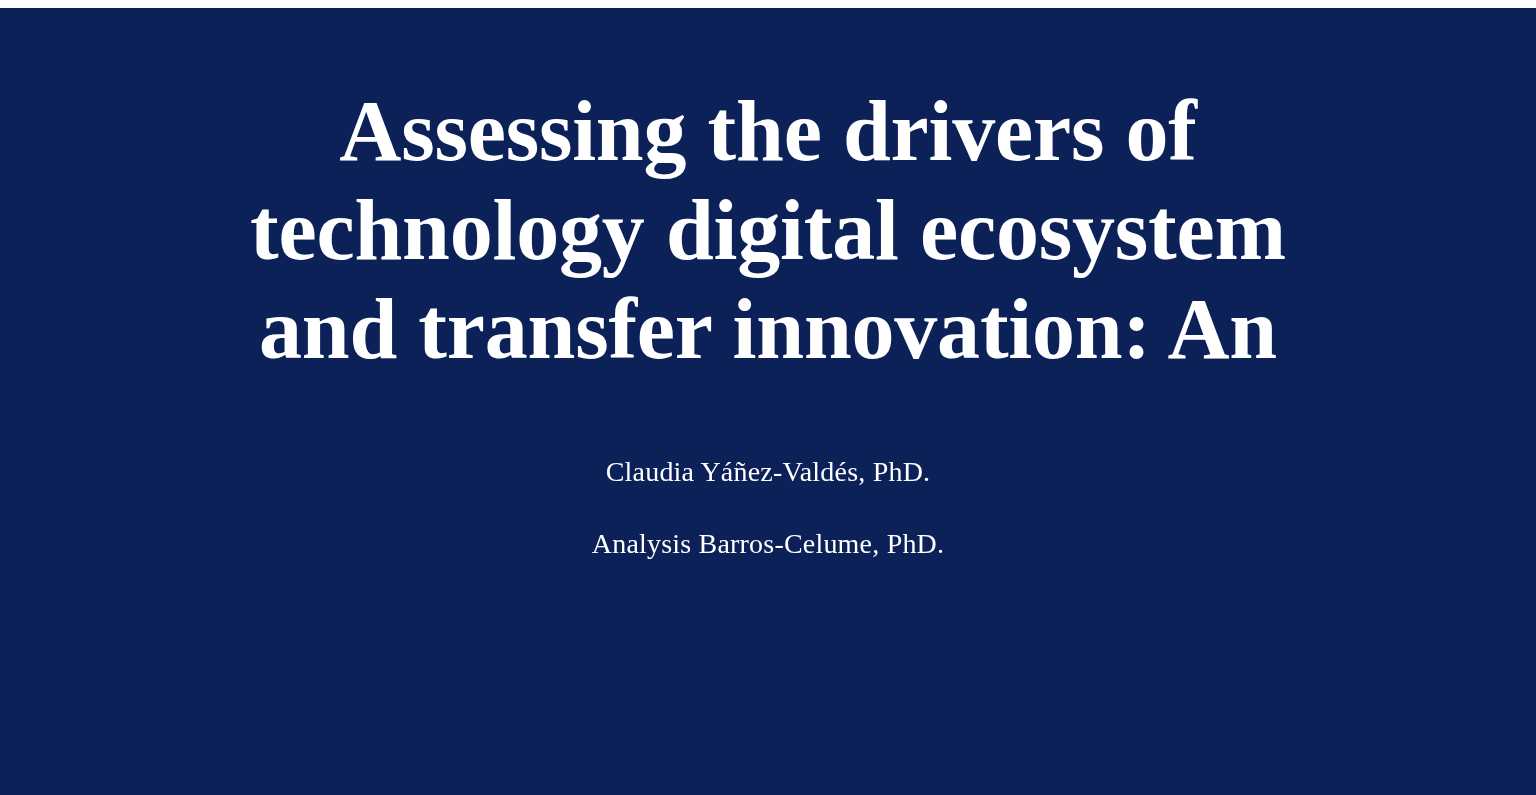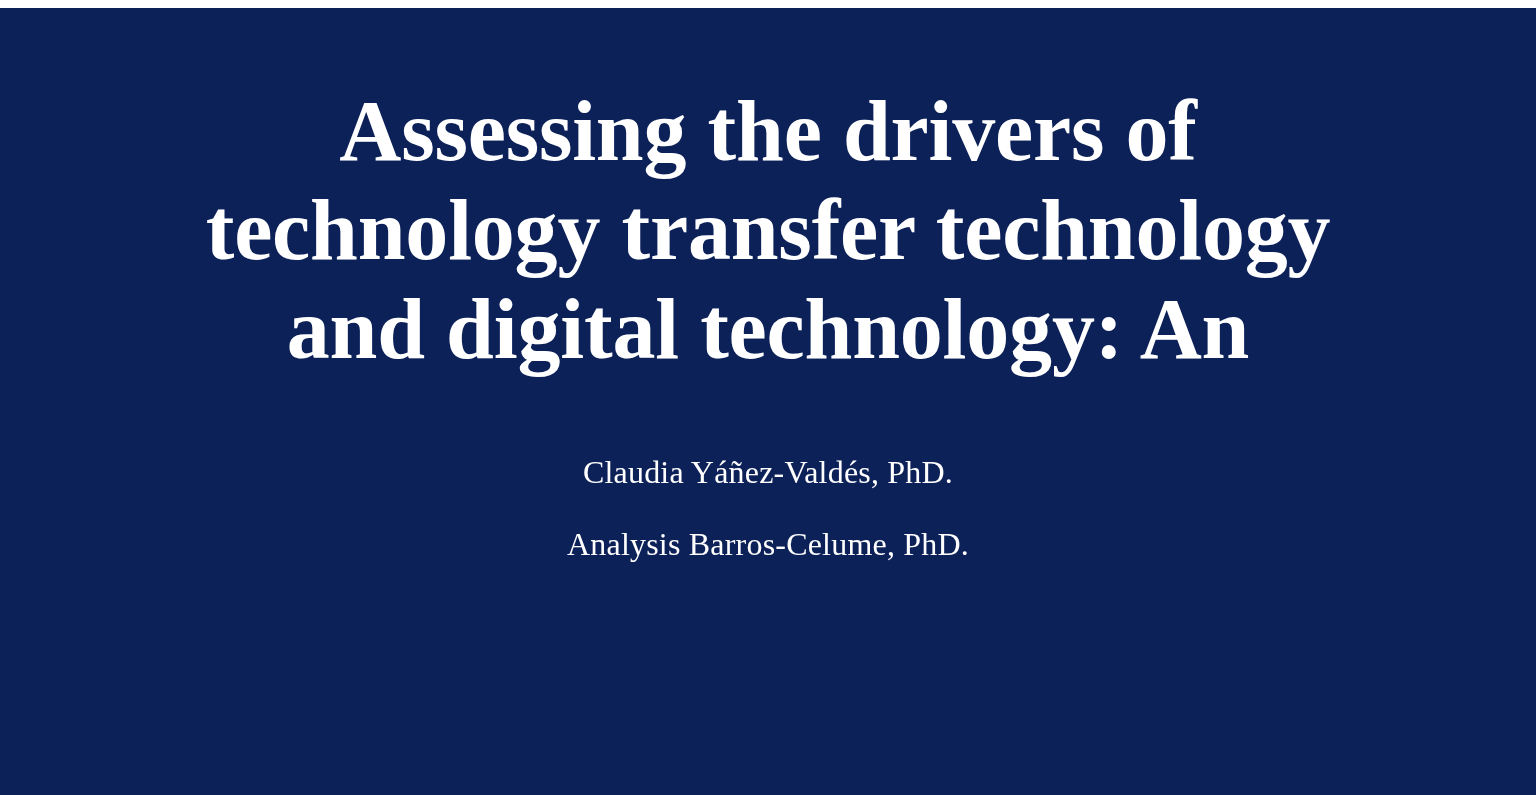--- a/index.html
+++ b/index.html
@@ -56,35 +56,35 @@
     align-items: center;
   }
 
   .author-line {
     display: block;
     width: 100%;
     text-align: center;
     color: #ffffff;
     font-family: "Liberation Serif", "DejaVu Serif", serif;
     font-weight: 400;
-    font-size: 32px;
+    font-size: 28px;
     line-height: 72px;
     letter-spacing: 0.2px;
     white-space: nowrap;
   }
 </style>
 </head>
 <body>
 
 <div class="slide">
 
   <div class="title-block">
     <span class="title-line">Assessing the drivers of</span>
-    <span class="title-line">technology transfer technology</span>
-    <span class="title-line">and digital technology: An</span>
+    <span class="title-line">technology digital ecosystem</span>
+    <span class="title-line">and transfer innovation: An</span>
   </div>
 
   <div class="authors-block">
     <span class="author-line">Claudia Yáñez-Valdés, PhD.</span>
     <span class="author-line">Analysis Barros-Celume, PhD.</span>
   </div>
 
 </div>
 
 </body></html>

